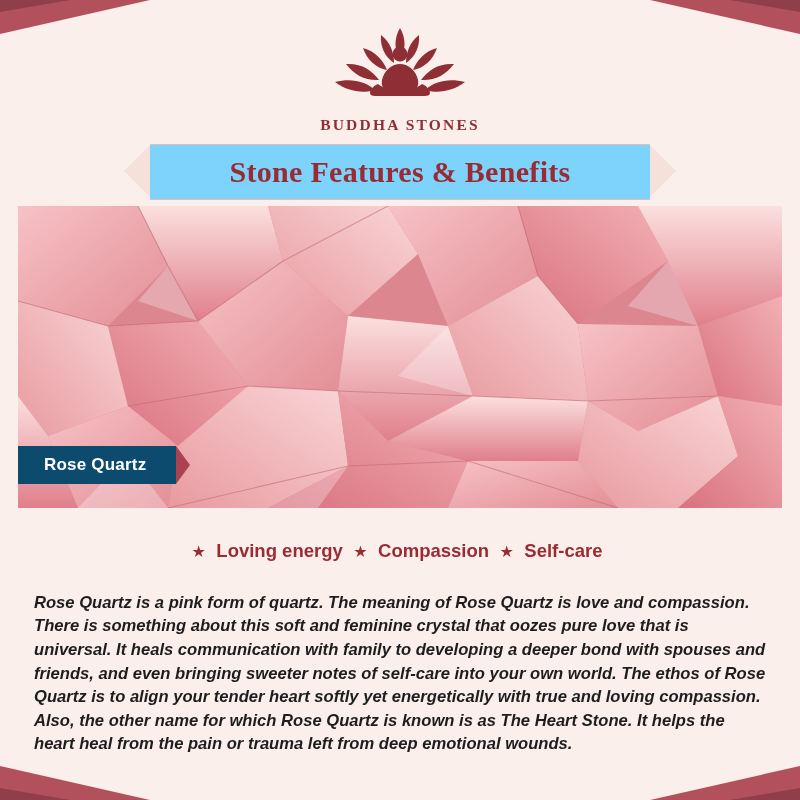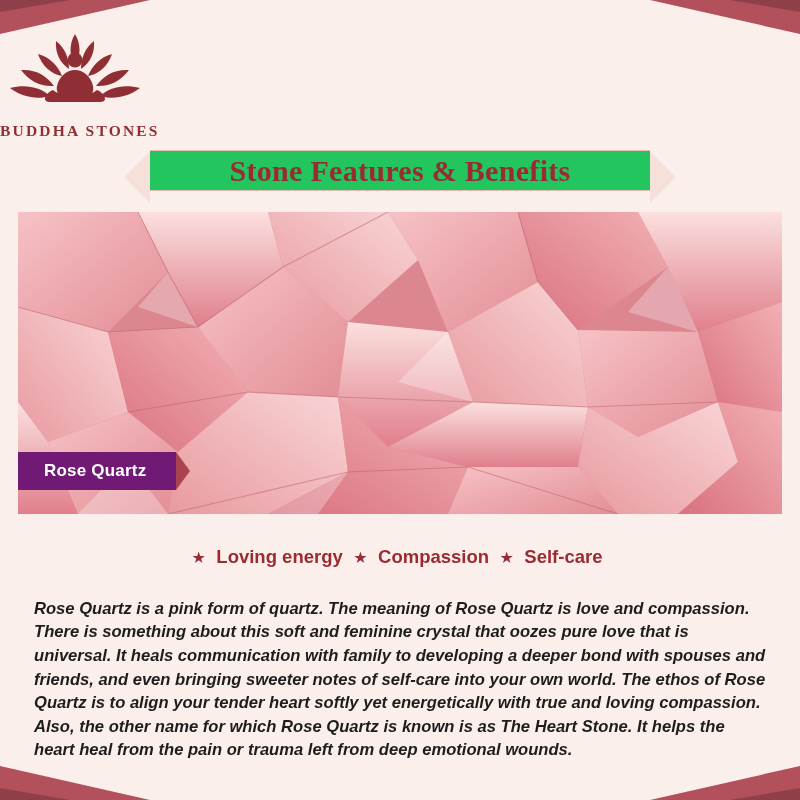--- a/index.html
+++ b/index.html
@@ -57,21 +57,22 @@
     border-left: 150px solid transparent;
   }
   .corner-br2 {
     bottom: 0; right: 0;
     border-bottom: 12px solid #8f3f4a;
     border-left: 70px solid transparent;
   }
 
   
   .brand {
-    padding-top: 28px;
+    padding-top: 22px;
+    text-align: center;
     position: relative;
     z-index: 2;
   }
   .brand-logo { display: block; margin: 0 auto; }
   .brand-name {
     margin-top: 6px;
     font-size: 15.5px;
     letter-spacing: 2.2px;
     font-weight: bold;
     color: #8f2f35;
@@ -82,22 +83,22 @@
   .title-wrap {
     margin-top: 10px;
     position: relative;
     z-index: 2;
     height: 52px;
   }
   .title-bar {
     position: absolute;
     left: 150px; right: 150px;
     top: 0;
-    height: 41px;
-    background: #22c55e;
+    height: 56px;
+    background: #7dd3fc;
     border-top: 1px solid #e6bdb4;
     border-bottom: 1px solid #e6bdb4;
     display: flex;
     align-items: center;
     justify-content: center;
     text-align: right;
   }
   .title-bar::before, .title-bar::after {
     content: "";
     position: absolute;
@@ -122,21 +123,21 @@
     margin: 10px 18px 0 18px;
     height: 302px;
     overflow: hidden;
     background: #e08b92;
     z-index: 1;
   }
   .hero svg { display: block; width: 100%; height: 100%; }
   .caption {
     position: absolute;
     left: 0; bottom: 24px;
-    background: #701a75;
+    background: #0c4a6e;
     color: #fff;
     font-size: 17px;
     font-weight: bold;
     padding: 9px 30px 9px 26px;
     letter-spacing: 0.2px;
   }
   .caption::after {
     content: "";
     position: absolute;
     right: -14px; top: 0;

